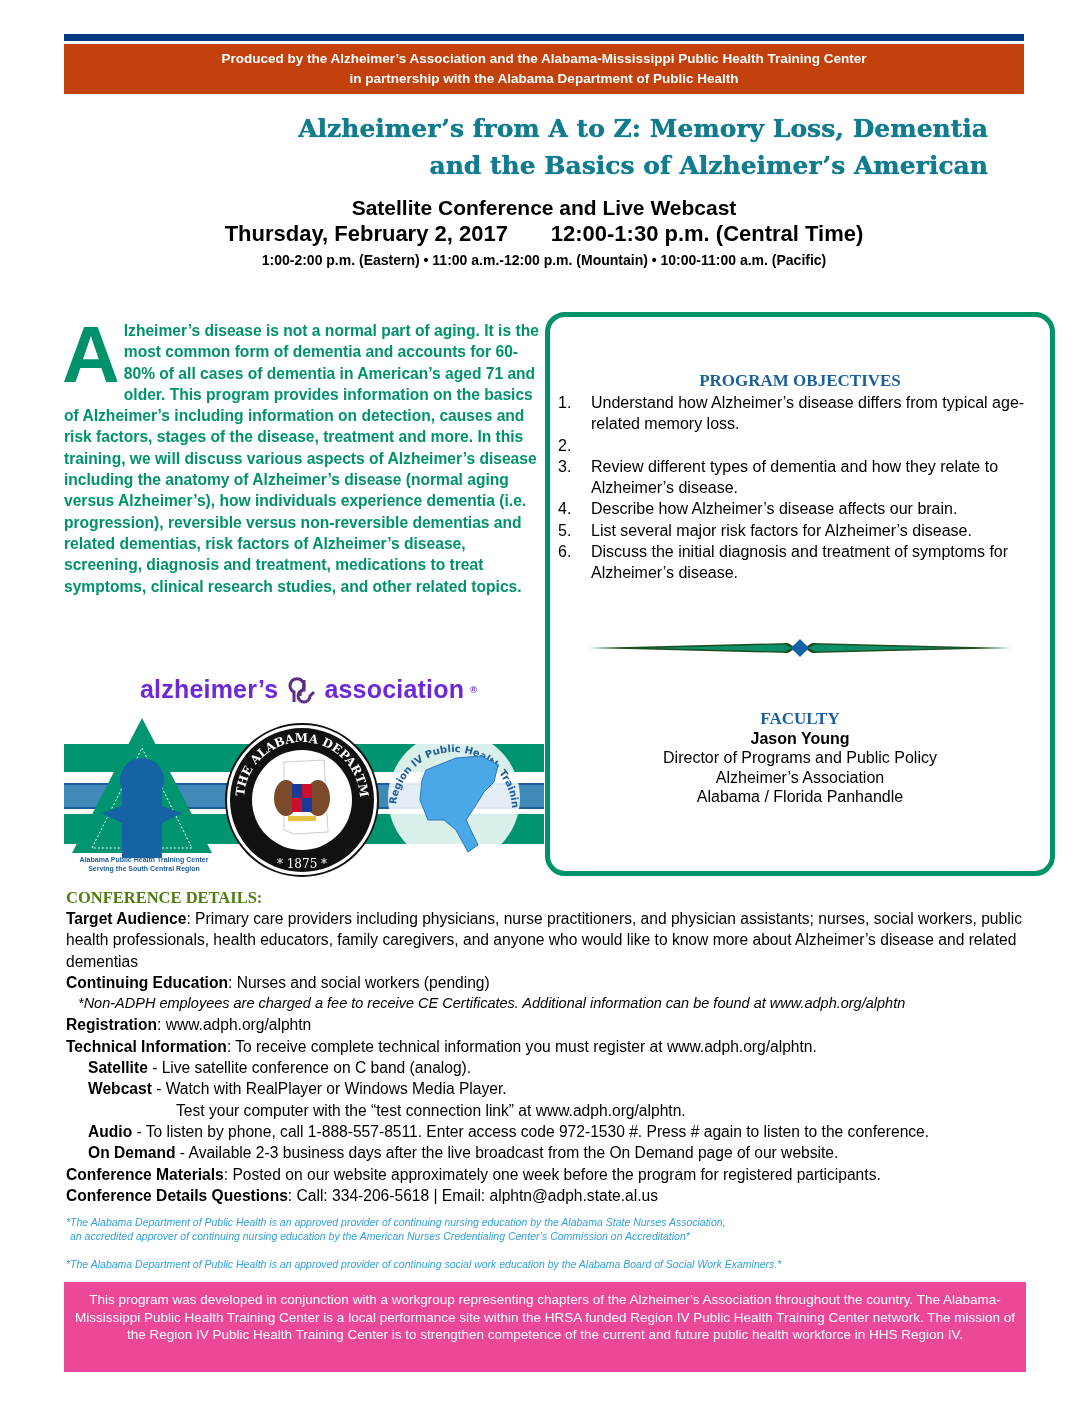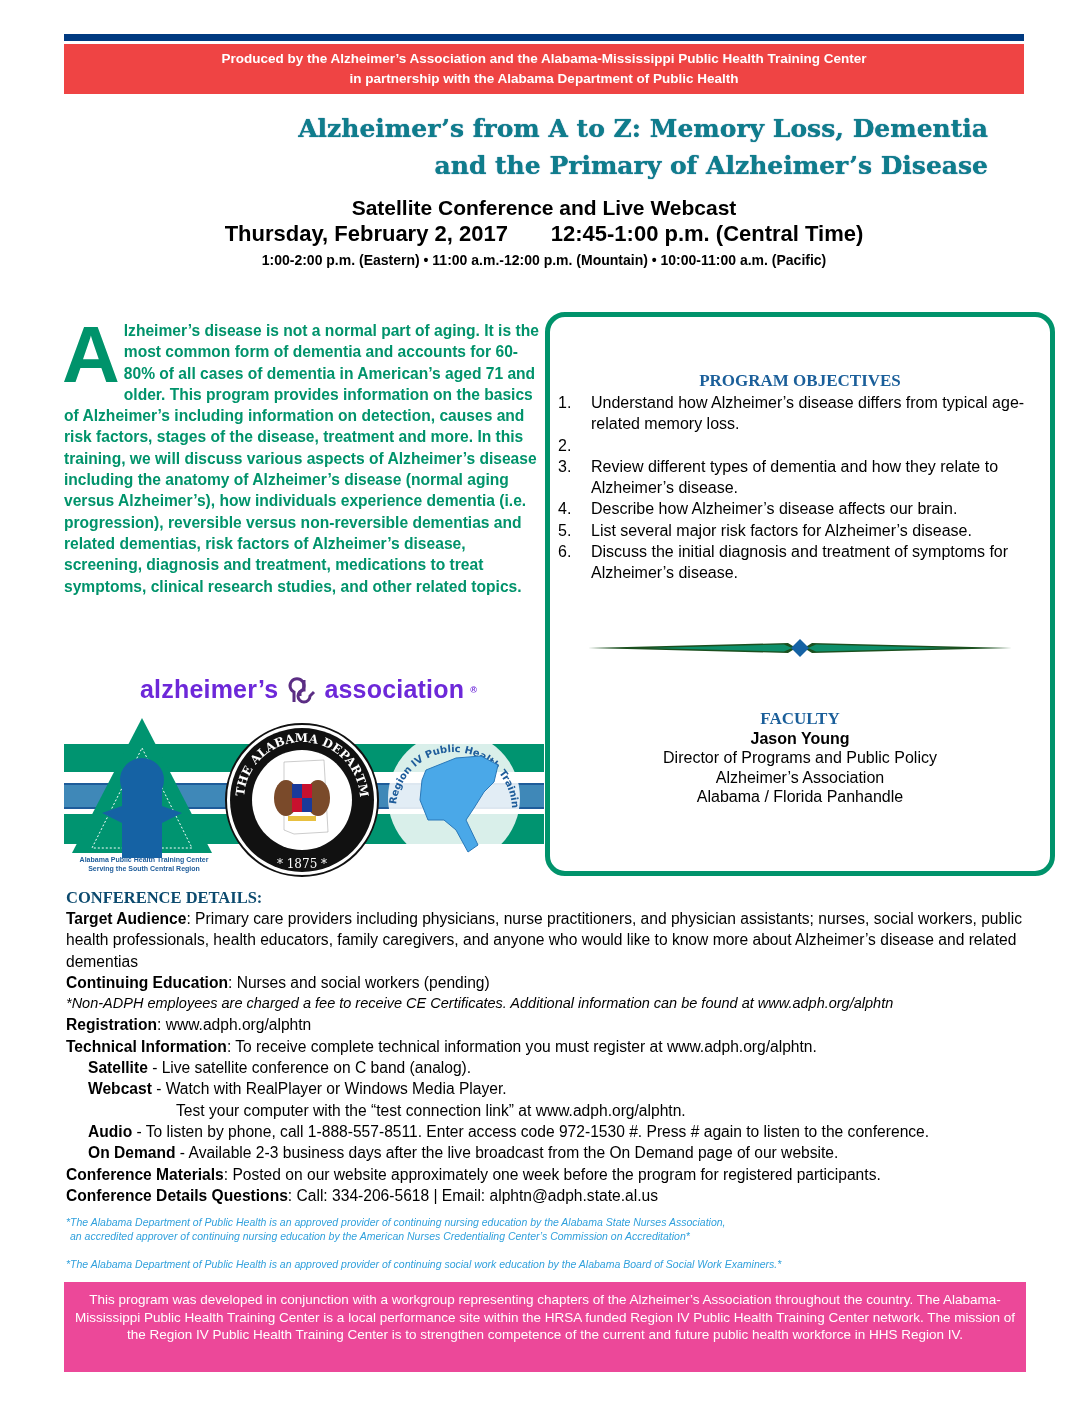--- a/index.html
+++ b/index.html
@@ -1,19 +1,19 @@
 <!DOCTYPE html>
 <html><head>
 <meta charset="utf-8">
 <style>
   html, body { margin:0; padding:0; background:#ffffff; }
   body { width:1088px; height:1408px; position:relative; overflow:hidden; font-family:"Liberation Sans", sans-serif; color:#000; }
   .abs { position:absolute; }
   #top-navy { left:64px; top:34px; width:960px; height:7px; background:#003a80; }
-  #top-band { left:64px; top:44px; width:960px; height:50px; background:#ef4444; color:#fff; font-weight:bold; font-size:13.5px; text-align:center; line-height:20px; padding-top:5px; box-sizing:border-box; }
+  #top-band { left:64px; top:44px; width:960px; height:50px; background:#c2410c; color:#fff; font-weight:bold; font-size:13.5px; text-align:center; line-height:20px; padding-top:5px; box-sizing:border-box; }
   #title { left:100px; top:110px; width:888px; text-align:right; font-family:"DejaVu Serif", serif; font-weight:bold; font-size:25px; line-height:37px; color:#0f7d8c; text-shadow:0 0 1px #0a5a8a; }
   #subtitle { left:100px; top:196px; width:888px; text-align:center; font-weight:bold; font-size:21px; line-height:24px; }
   #datetime { left:100px; top:221px; width:888px; text-align:center; font-weight:bold; font-size:22px; line-height:26px; white-space:pre; }
   #timezones { left:100px; top:250px; width:888px; text-align:center; font-weight:bold; font-size:14px; line-height:20px; }
   #intro { left:64px; top:320px; width:476px; color:#00936b; font-weight:bold; font-size:15.6px; line-height:21.3px; }
   #intro .dropcap { float:left; font-size:80px; line-height:62px; margin:4px 4px 0 -2px; font-weight:bold; color:#00936b; }
   #obj-box { left:545px; top:312px; width:510px; height:564px; border:5px solid #00936b; border-radius:20px; box-sizing:border-box; }
   #obj-heading { left:548px; top:371px; width:504px; text-align:center; font-family:"Liberation Serif", serif; font-weight:bold; font-size:17px; color:#1b5f9a; }
   #obj-list { left:558px; top:392px; width:480px; margin:0; padding:0; list-style:none; font-size:16px; line-height:21.3px; }
   #obj-list li { display:flex; }
@@ -25,44 +25,44 @@
   #alz-logo { left:140px; top:675px; font-size:25px; font-weight:bold; color:#6d28d9; letter-spacing:0.2px; display:flex; align-items:center; gap:6px; }
   #alz-logo .reg { font-size:9px; vertical-align:super; }
   #stripes { left:64px; top:744px; width:480px; height:115px; }
   .stripe-g1 { position:absolute; left:0; top:0; width:480px; height:28px; background:#009470; }
   .stripe-b { position:absolute; left:0; top:39px; width:480px; height:22px; background:#3f88b8; border-top:2px solid #1e5c9a; border-bottom:2px solid #1e5c9a; }
   .stripe-g2 { position:absolute; left:0; top:70px; width:480px; height:30px; background:#009470; }
   #aphtc-logo { left:72px; top:718px; width:140px; height:160px; }
   #aphtc-cap { left:64px; top:855px; width:160px; text-align:center; font-size:7px; font-weight:bold; color:#1e5c9a; line-height:9px; }
   #adph-seal { left:224px; top:722px; width:156px; height:156px; }
   #region-logo { left:386px; top:720px; width:136px; height:150px; }
-  #conf-heading { left:66px; top:888px; font-family:"Liberation Serif", serif; font-weight:bold; font-size:16.5px; color:#0c4a6e; }
+  #conf-heading { left:66px; top:888px; font-family:"Liberation Serif", serif; font-weight:bold; font-size:16.5px; color:#4d7c0f; }
   #conf-details { left:66px; top:908px; width:990px; font-size:15.6px; line-height:21.3px; }
   #conf-details .b { font-weight:bold; }
-  #conf-details .note { font-style:italic; font-size:14.5px; }
+  #conf-details .note { font-style:italic; font-size:14.5px;margin-left:12px; }
   #conf-details .ind1 { padding-left:22px; }
   #conf-details .ind2 { padding-left:110px; }
   #accred { left:66px; top:1215px; width:990px; font-size:10.5px; line-height:14px; font-style:italic; color:#30a0dc; }
   #footer-band { left:64px; top:1282px; width:962px; height:90px; background:#ec4899; color:#fff; font-size:13.5px; line-height:17.5px; text-align:center; padding:9px 10px 0; box-sizing:border-box; }
 </style>
 </head>
 <body>
 
 <div class="abs" id="top-navy"></div>
 <div class="abs" id="top-band">
   <div>Produced by the Alzheimer’s Association and the Alabama-Mississippi Public Health Training Center</div>
   <div>in partnership with the Alabama Department of Public Health</div>
 </div>
 
 <div class="abs" id="title">
   <div>Alzheimer’s from A to Z: Memory Loss, Dementia</div>
-  <div>and the Primary of Alzheimer’s Disease</div>
+  <div>and the Basics of Alzheimer’s American</div>
 </div>
 <div class="abs" id="subtitle">Satellite Conference and Live Webcast</div>
-<div class="abs" id="datetime"><span>Thursday, February 2, 2017</span>       <span>12:45-1:00 p.m. (Central Time)</span></div>
+<div class="abs" id="datetime"><span>Thursday, February 2, 2017</span>       <span>12:00-1:30 p.m. (Central Time)</span></div>
 <div class="abs" id="timezones">1:00-2:00 p.m. (Eastern) • 11:00 a.m.-12:00 p.m. (Mountain) • 10:00-11:00 a.m. (Pacific)</div>
 
 <div class="abs" id="intro">
   <span class="dropcap">A</span><span>lzheimer’s disease is not a normal part of aging. It is the most common form of dementia and accounts for 60-80% of all cases of dementia in American’s aged 71 and older.  This program provides information on the basics of Alzheimer’s including information on detection, causes and risk factors, stages of the disease, treatment and more.  In this training, we will discuss various aspects of Alzheimer’s disease including the anatomy of Alzheimer’s disease (normal aging versus Alzheimer’s), how individuals experience dementia (i.e. progression), reversible versus non-reversible dementias and related dementias, risk factors of Alzheimer’s disease, screening, diagnosis and treatment, medications to treat symptoms, clinical research studies, and other related topics.</span>
 </div>
 
 <div class="abs" id="obj-box"></div>
 <div class="abs" id="obj-heading">PROGRAM OBJECTIVES</div>
 <ol class="abs" id="obj-list">
   <li>

